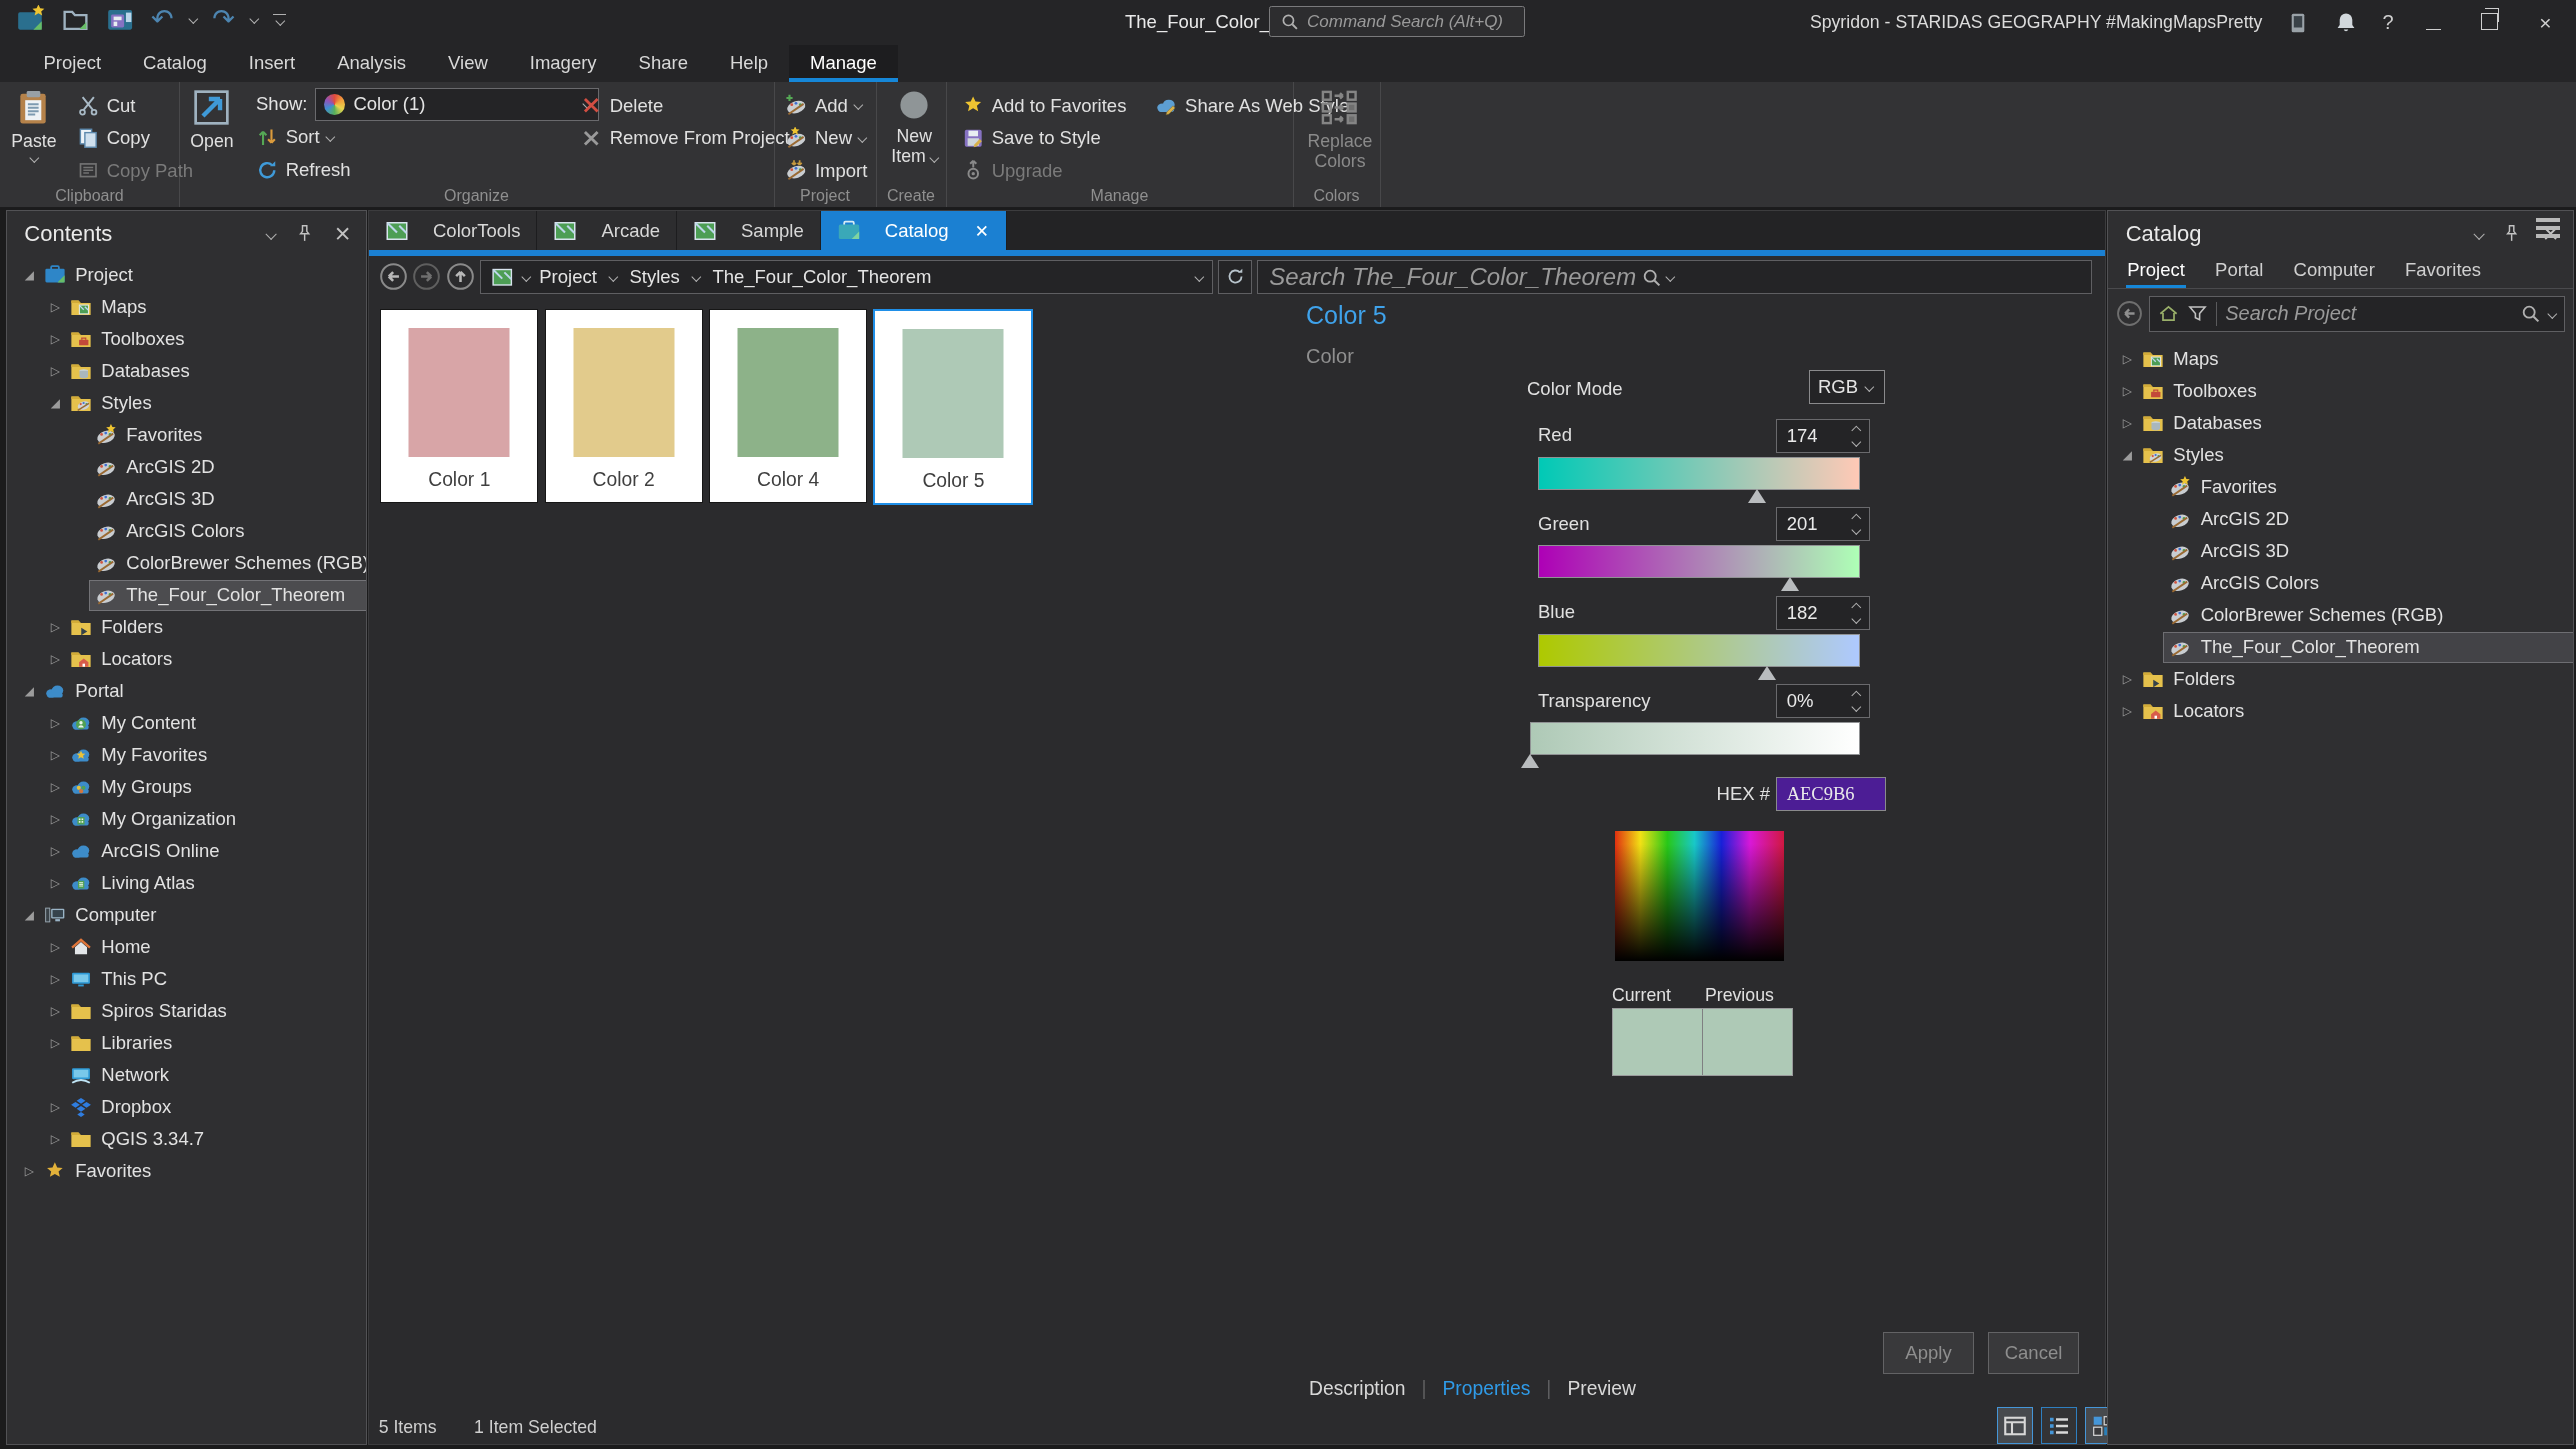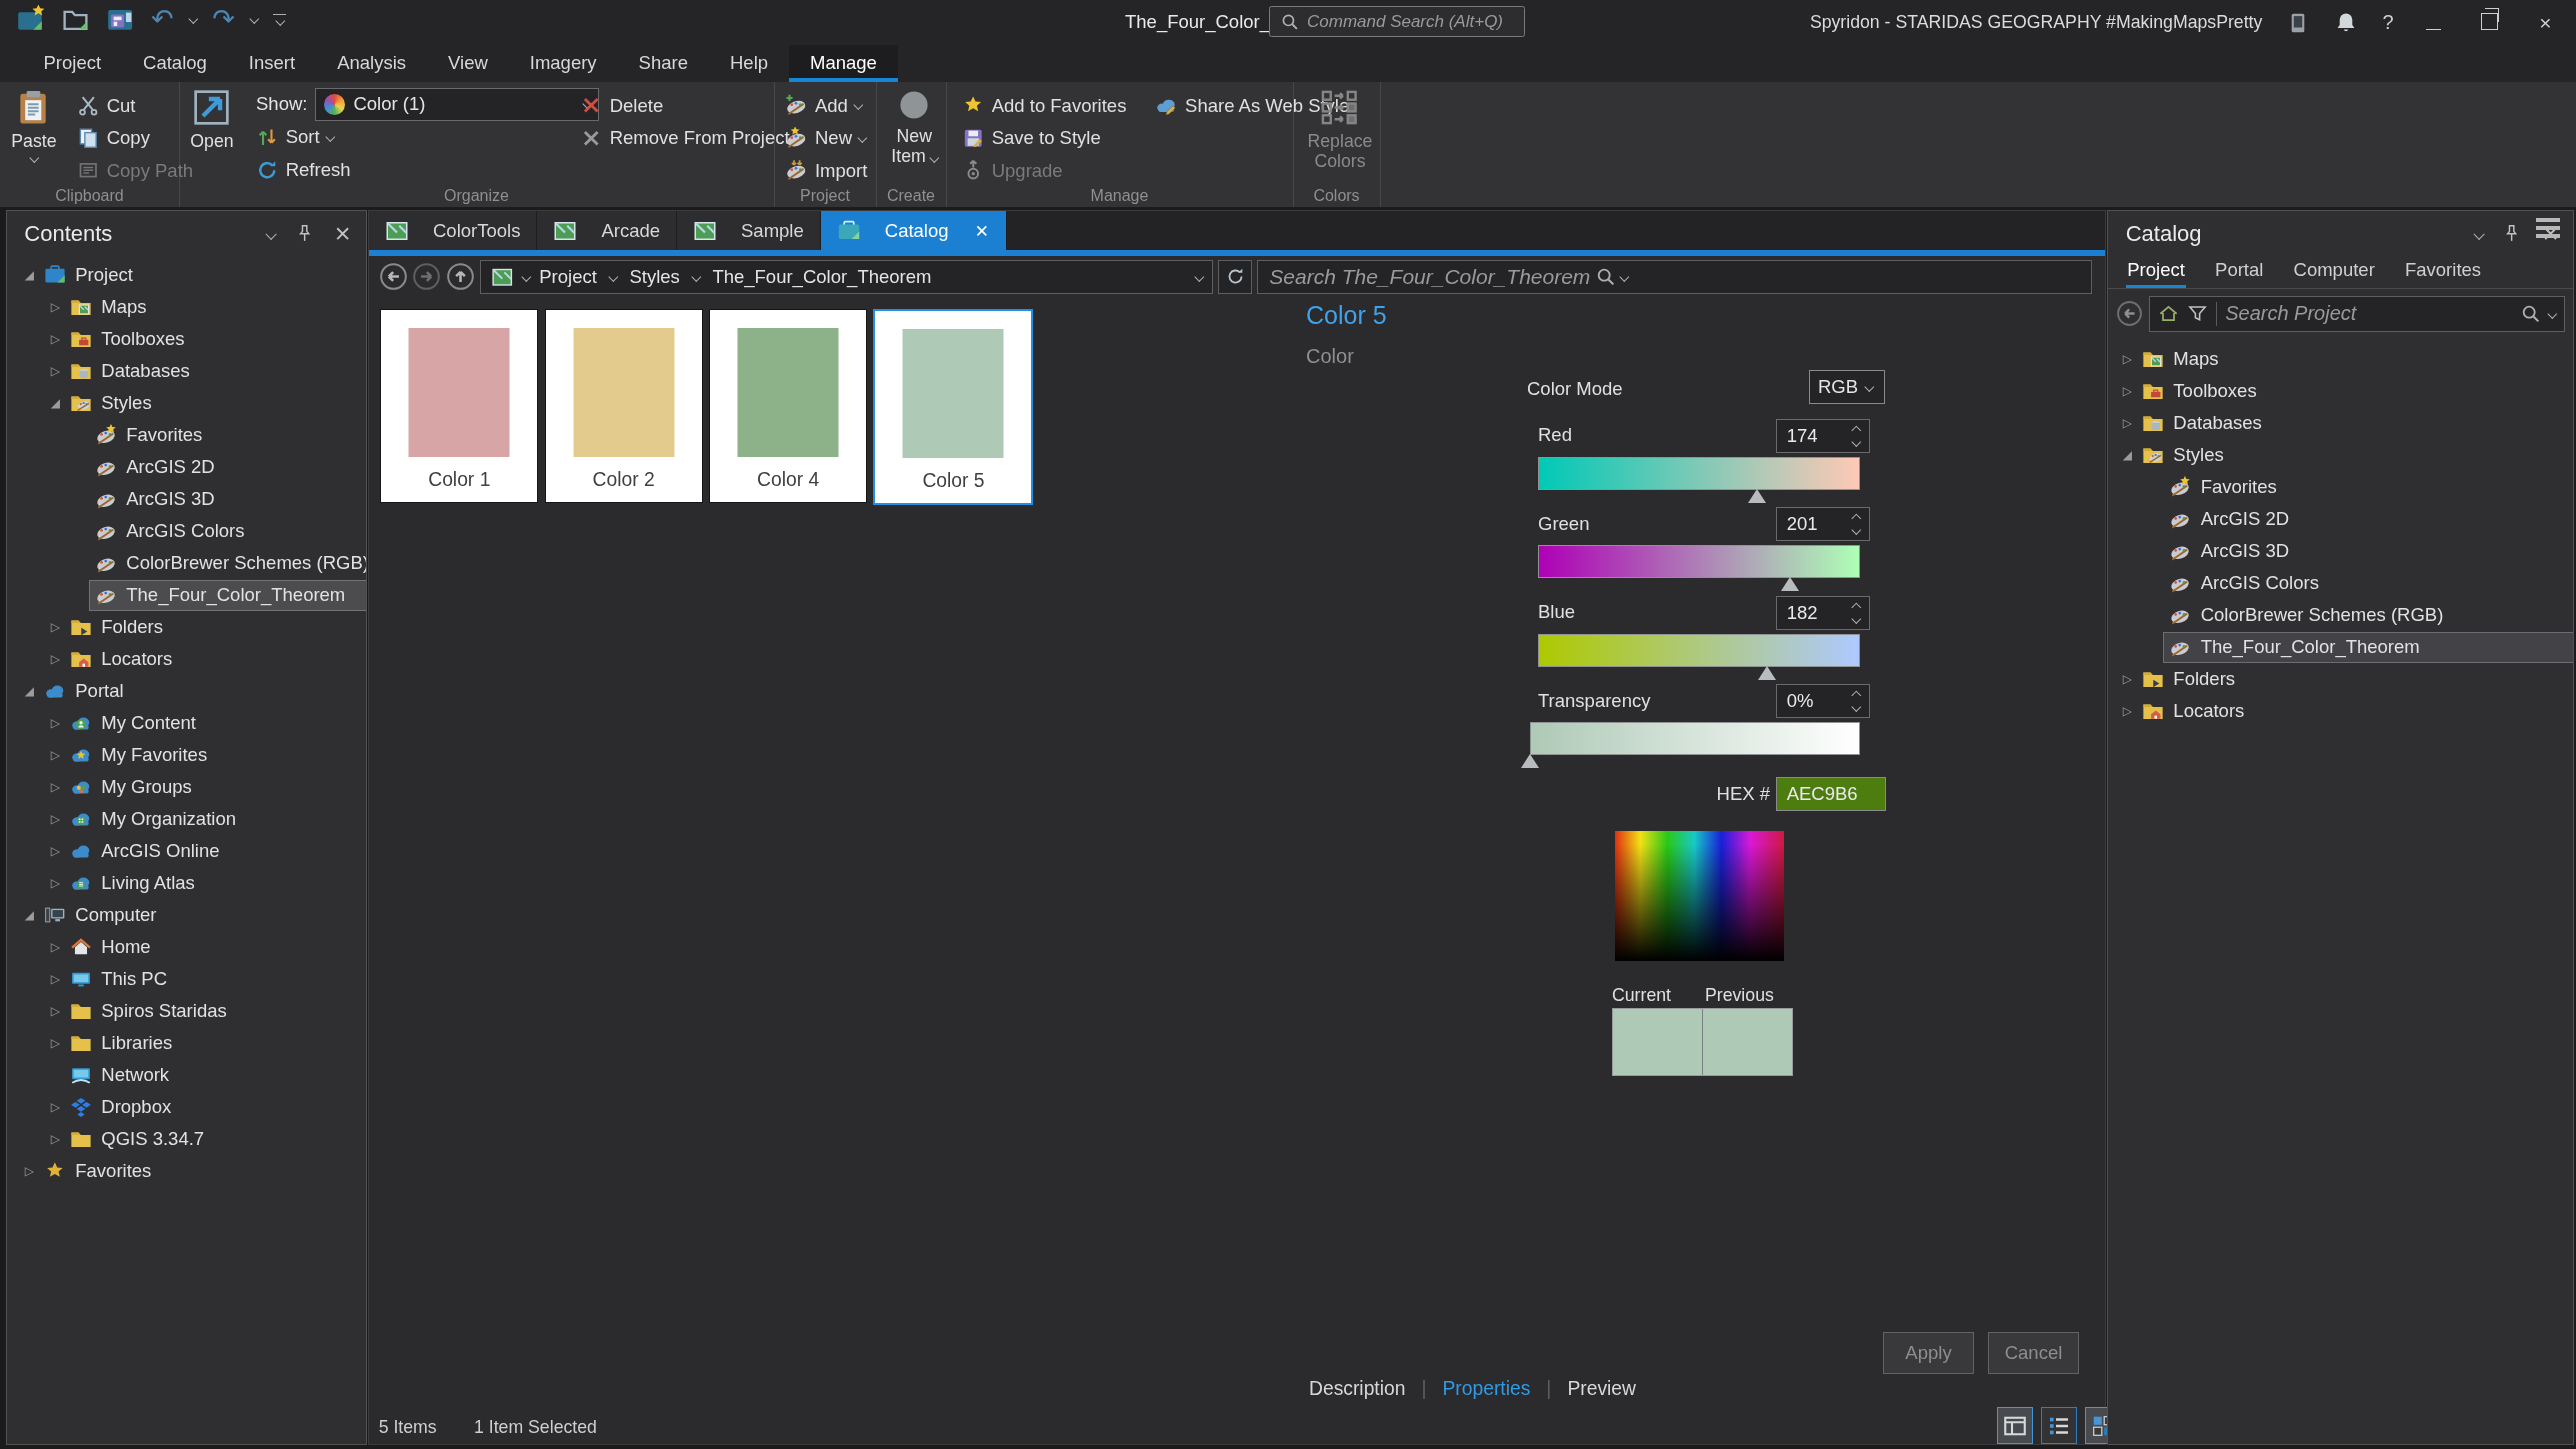--- a/index.html
+++ b/index.html
@@ -84,39 +84,39 @@
   .bluebar{position:absolute;top:39px;left:0;right:0;height:5.6px;background:#1b80d2;}
   .crumbbar{position:absolute;top:44px;left:0;right:0;height:43px;display:flex;align-items:center;padding-left:9.7px;gap:4.8px;}
   .navcirc{width:29px;height:29px;flex:none;}
   .navcirc svg{width:100%;height:100%;}
   .crumbbox{height:32px;width:712px;border:0.8px solid #5f5f62;background:#242426;display:flex;align-items:center;gap:9.7px;padding:0 9.7px;}
   .crumbbox .ic{width:22.5px;height:22.5px;flex:none;}
   .crumbbox .ic svg{width:100%;height:100%;}
   .crumbseg{color:#e4e4e4;}
   .refbox{width:32px;height:32px;border:0.8px solid #5f5f62;background:#242426;display:flex;align-items:center;justify-content:center;flex:none;}
   .refbox svg{width:21px;height:21px;}
-  .searchbox{flex:1;margin-right:13px;height:32px;border:0.8px solid #5f5f62;background:#242426;display:flex;align-items:center;gap:5px;padding:0 11.3px;color:#9a9a9a;font-style:italic;font-size:21px;}
+  .searchbox{flex:1;margin-right:13px;height:32px;border:0.8px solid #5f5f62;background:#242426;display:flex;align-items:center;gap:5px;padding:0 11.3px;color:#9a9a9a;font-style:italic;font-size:24px;}
   .searchbox svg{width:21px;height:21px;flex:none;}
 
   
   .cards{position:absolute;left:11.3px;top:98px;display:flex;gap:6.4px;}
   .card{width:156px;height:192px;background:#ffffff;border:1.6px solid #161616;position:relative;flex:none;}
   .card.sel{border:2.4px solid #1f8fe8;}
   .cblock{position:absolute;left:50%;transform:translateX(-50%);top:17.7px;width:101px;height:129px;}
   .clabel{position:absolute;top:159px;width:100%;text-align:center;color:#3f3f3f;font-size:19.3px;}
 
   
   .dlabel{position:absolute;color:#e0e0e0;}
   .spin{position:absolute;width:92px;height:32px;background:#242426;border:0.8px solid #6a6a6d;display:flex;align-items:center;}
   .spin .val{flex:1;padding-left:9.7px;font-size:18.5px;color:#eaeaea;}
   .spin .arr{width:26px;display:flex;flex-direction:column;align-items:center;gap:5.6px;}
   .track{position:absolute;height:31px;border:0.8px solid #909294;}
   .thumb{position:absolute;bottom:-13.7px;margin-left:-9.7px;width:0;height:0;
          border-left:9.7px solid transparent;border-right:9.7px solid transparent;border-bottom:14.5px solid #b9bcbe;}
-  .hexbox{position:absolute;width:98px;height:32px;background:#4d7c0f;border:0.8px solid #8a8a8c;display:flex;align-items:center;padding-left:9.7px;color:#eaeaea;}
+  .hexbox{position:absolute;width:98px;height:32px;background:#4c1d95;border:0.8px solid #8a8a8c;display:flex;align-items:center;padding-left:9.7px;color:#eaeaea;font-family:Liberation Serif, serif;}
   .spectrum{position:absolute;width:169px;height:130px;
     background:linear-gradient(to bottom, rgba(0,0,0,0) 0%, rgba(0,0,0,0) 10%, #000 100%),
       linear-gradient(to right,#e03010 0%,#f2e015 15%,#28c818 31%,#18c8c8 47%,#1820d8 63%,#d818d8 80%,#d01840 100%);}
   .cpswatch{position:absolute;width:179px;height:66px;border:0.8px solid #9a9a9c;display:flex;}
   .cpswatch .half{flex:1;}
   .cpswatch .div{width:0.8px;background:#7f7f81;}
   .dbtn{position:absolute;width:89px;height:40px;background:#39393b;border:0.8px solid #636365;color:#8e8e8e;
         display:flex;align-items:center;justify-content:center;font-size:18.5px;}
   .btabs{position:absolute;display:flex;align-items:center;gap:16px;font-size:19.3px;color:#d8d8d8;}
   .btabs .sep{color:#5e5e60;}

